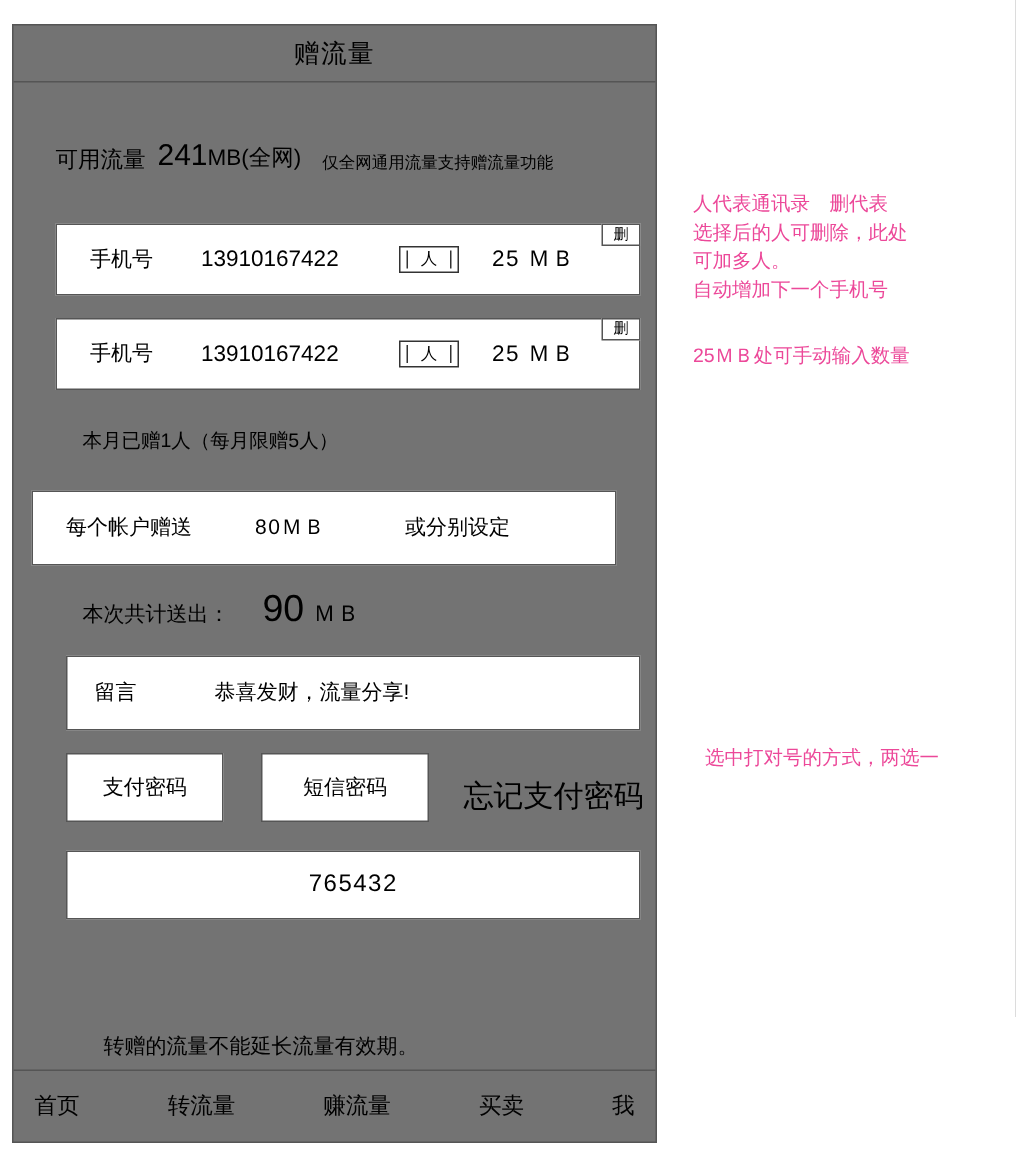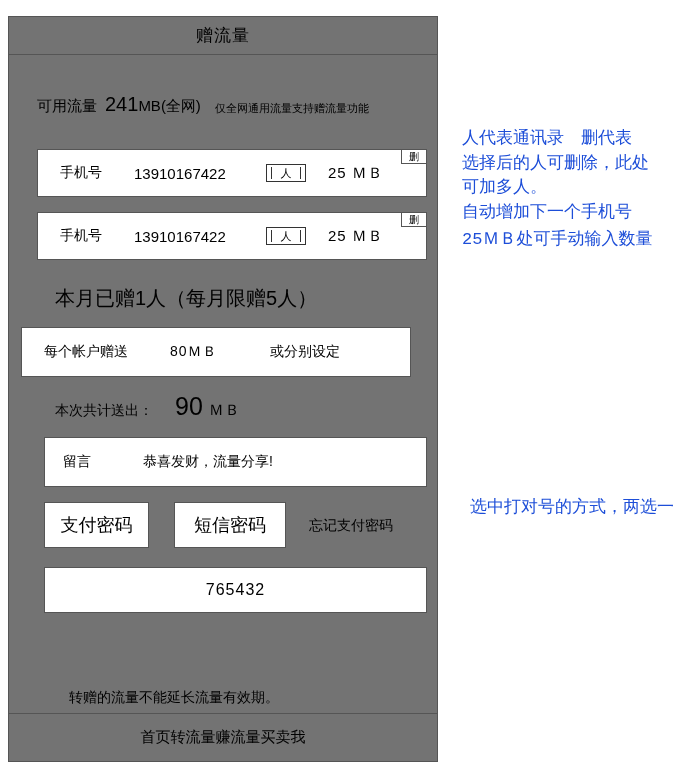--- a/index.html
+++ b/index.html
@@ -48,21 +48,21 @@
   #bottom-bar {
     position: absolute;
     left: 0;
     bottom: 0;
     width: 100%;
     height: 48px;
     border-top: 1px solid #555;
     box-sizing: border-box;
     display: flex;
     align-items: center;
-    justify-content: center;
+    justify-content: space-between;
     padding: 13px 14px;
   }
   #bottom-bar .navitem {
     font-size: 15px;
   }
 
   
   .quota-row {
     position: absolute;
     left: 28px;
@@ -156,21 +156,21 @@
     line-height: 13px;
     text-align: center;
     background: #fff;
   }
 
   
   #given-line {
     position: absolute;
     left: 46px;
     top: 268px;
-    font-size: 20px;
+    font-size: 13px;
   }
 
   
   #per-account-box {
     left: 12px;
     top: 310px;
     width: 390px;
     height: 50px;
   }
   #per-account-box .pa-label {
@@ -249,27 +249,27 @@
     top: 485px;
     width: 112px;
     height: 46px;
   }
   .pwd-btn-text {
     position: absolute;
     left: 0; top: 0; right: 0; bottom: 0;
     display: flex;
     align-items: center;
     justify-content: center;
-    font-size: 18px;
+    font-size: 14px;
   }
   #forgot-pwd-link {
     position: absolute;
     left: 300px;
     top: 500px;
-    font-size: 14px;
+    font-size: 20px;
   }
 
   
   #code-box {
     left: 35px;
     top: 550px;
     width: 383px;
     height: 46px;
   }
   #code-box .code-text {
@@ -309,25 +309,24 @@
   #footnote {
     position: absolute;
     left: 60px;
     top: 672px;
     font-size: 14px;
   }
 
   
   .annot {
     position: absolute;
-    font-size: 17px;
+    font-size: 13px;
     line-height: 1.45;
-    color: #1d4ed8;
+    color: #ec4899;
     white-space: pre-line;
-    font-family: Liberation Mono, monospace;
   }
   #annot-1 { left: 462px; top: 127px; width: 208px; }
   #annot-2 { left: 462px; top: 228px; width: 208px; }
   #annot-3 { left: 470px; top: 496px; width: 205px; }
 </style>
 </head>
 <body>
 
 <div id="phone-frame">
 

